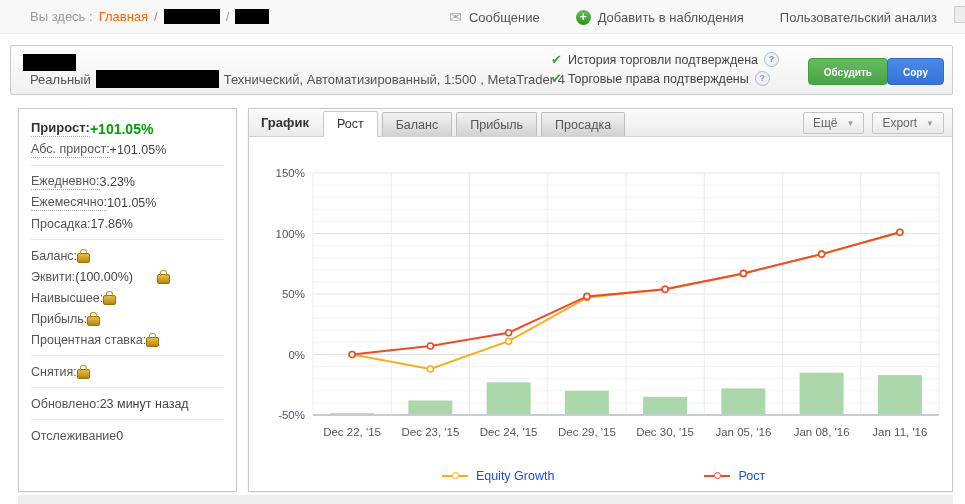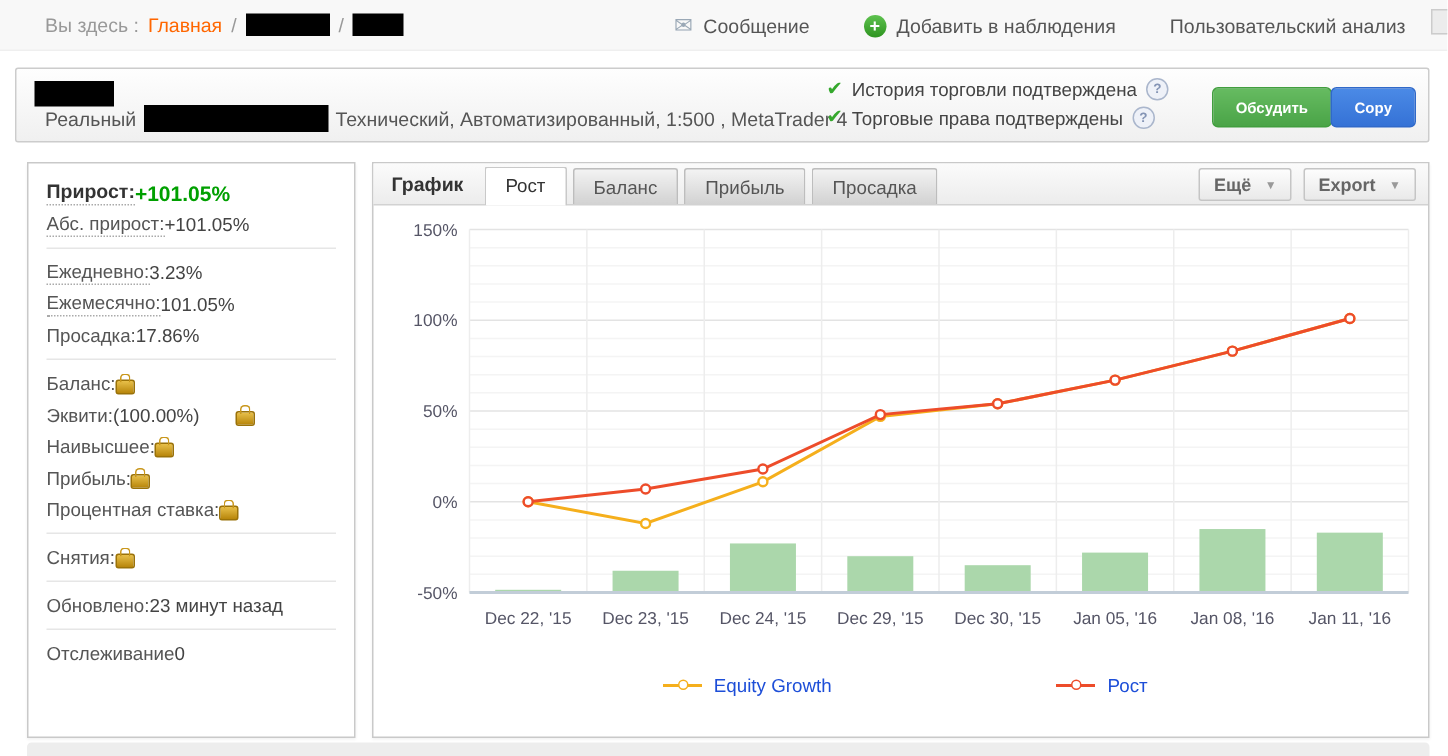--- a/index.html
+++ b/index.html
@@ -34,39 +34,39 @@
 
   
   .panel{position:absolute;background:#fff;border:1px solid #c9c9c9;box-sizing:border-box;box-shadow:0 1px 2px rgba(0,0,0,.06);}
   .sidebar{left:18px;top:108px;width:219px;height:384px;}
   .chartpanel{left:248px;top:108px;width:705px;height:384px;}
   .tabstrip{height:28px;background:linear-gradient(#fbfbfb,#ececec);border-bottom:1px solid #d2d2d2;display:flex;align-items:flex-end;padding-left:12px;box-sizing:border-box;position:relative;}
   .panel-title{font-size:13px;font-weight:bold;color:#333;margin:0 14px 6px 0;}
   .tab{font-size:12.5px;color:#555;padding:5px 13px 4px;border:1px solid #bdbdbd;border-bottom:none;background:linear-gradient(#f3f3f3,#d2d2d2);margin-right:4px;border-radius:2px 2px 0 0;cursor:pointer;white-space:nowrap;}
   .tab.active{background:#fff;color:#333;border-color:#c9c9c9;margin-bottom:-1px;padding-bottom:6px;}
   .strip-right{position:absolute;right:8px;top:3px;display:flex;gap:8px;}
-  .dd{font-size:12px;color:#666;border:1px solid #c5c5c5;background:linear-gradient(#fdfdfd,#e9e9e9);border-radius:2px;padding:3px 9px;display:flex;align-items:center;gap:9px;cursor:pointer;font-weight:bold;}
+  .dd{font-size:12px;color:#666;border:1px solid #c5c5c5;background:linear-gradient(#fdfdfd,#e9e9e9);border-radius:2px;padding:3px 9px;display:flex;align-items:center;gap:9px;cursor:pointer;}
   .dd .arrow{font-size:8px;color:#999;}
 
   
   .sb{padding:9px 12px 0 12px;font-size:12.5px;color:#555;}
   .sb-row{display:flex;align-items:center;min-height:21px;}
   .lab{color:#555;}
   .dotted{border-bottom:1px dotted #aaa;padding-bottom:1px;}
   .gain-lab{font-weight:bold;color:#333;font-size:13px;}
   .gain-val{font-weight:bold;color:#00a000;font-size:14px;}
   .green{color:#00a000;}
   .val{color:#444;}
   .sb-div{border-top:1px solid #e6e6e6;margin:5px 0;}
   .valwrap{display:flex;align-items:center;gap:24px;}
   .lock{display:inline-block;width:11px;height:8px;background:linear-gradient(#e8c04a,#b8860b);border:1px solid #9a7209;border-radius:2px;position:relative;margin-top:4px;}
   .lock::before{content:"";position:absolute;left:2px;top:-5px;width:5px;height:5px;border:1.5px solid #c9971c;border-bottom:none;border-radius:3px 3px 0 0;}
 
   
-  .chartbody{padding:2px 0 0 6px;}
+  .chartbody{padding:22px 0 0 6px;}
   .tick{font-family:"Liberation Sans",sans-serif;font-size:11.5px;fill:#556;}
   .legend{display:flex;justify-content:center;gap:150px;font-size:12.5px;color:#1d4ed8;align-items:center;margin-top:12px;}
   .legend-item{display:flex;align-items:center;gap:8px;cursor:pointer;}
   .lmark{display:inline-block;width:26px;height:2px;position:relative;}
   .ldot{position:absolute;left:10px;top:-3px;width:5px;height:5px;border:1.5px solid #999;border-radius:50%;background:#fff;}
 
   .next-section{position:absolute;left:18px;bottom:0;width:935px;height:9px;background:#ededed;border-radius:3px 3px 0 0;}
 </style>
 </head>
 <body>

